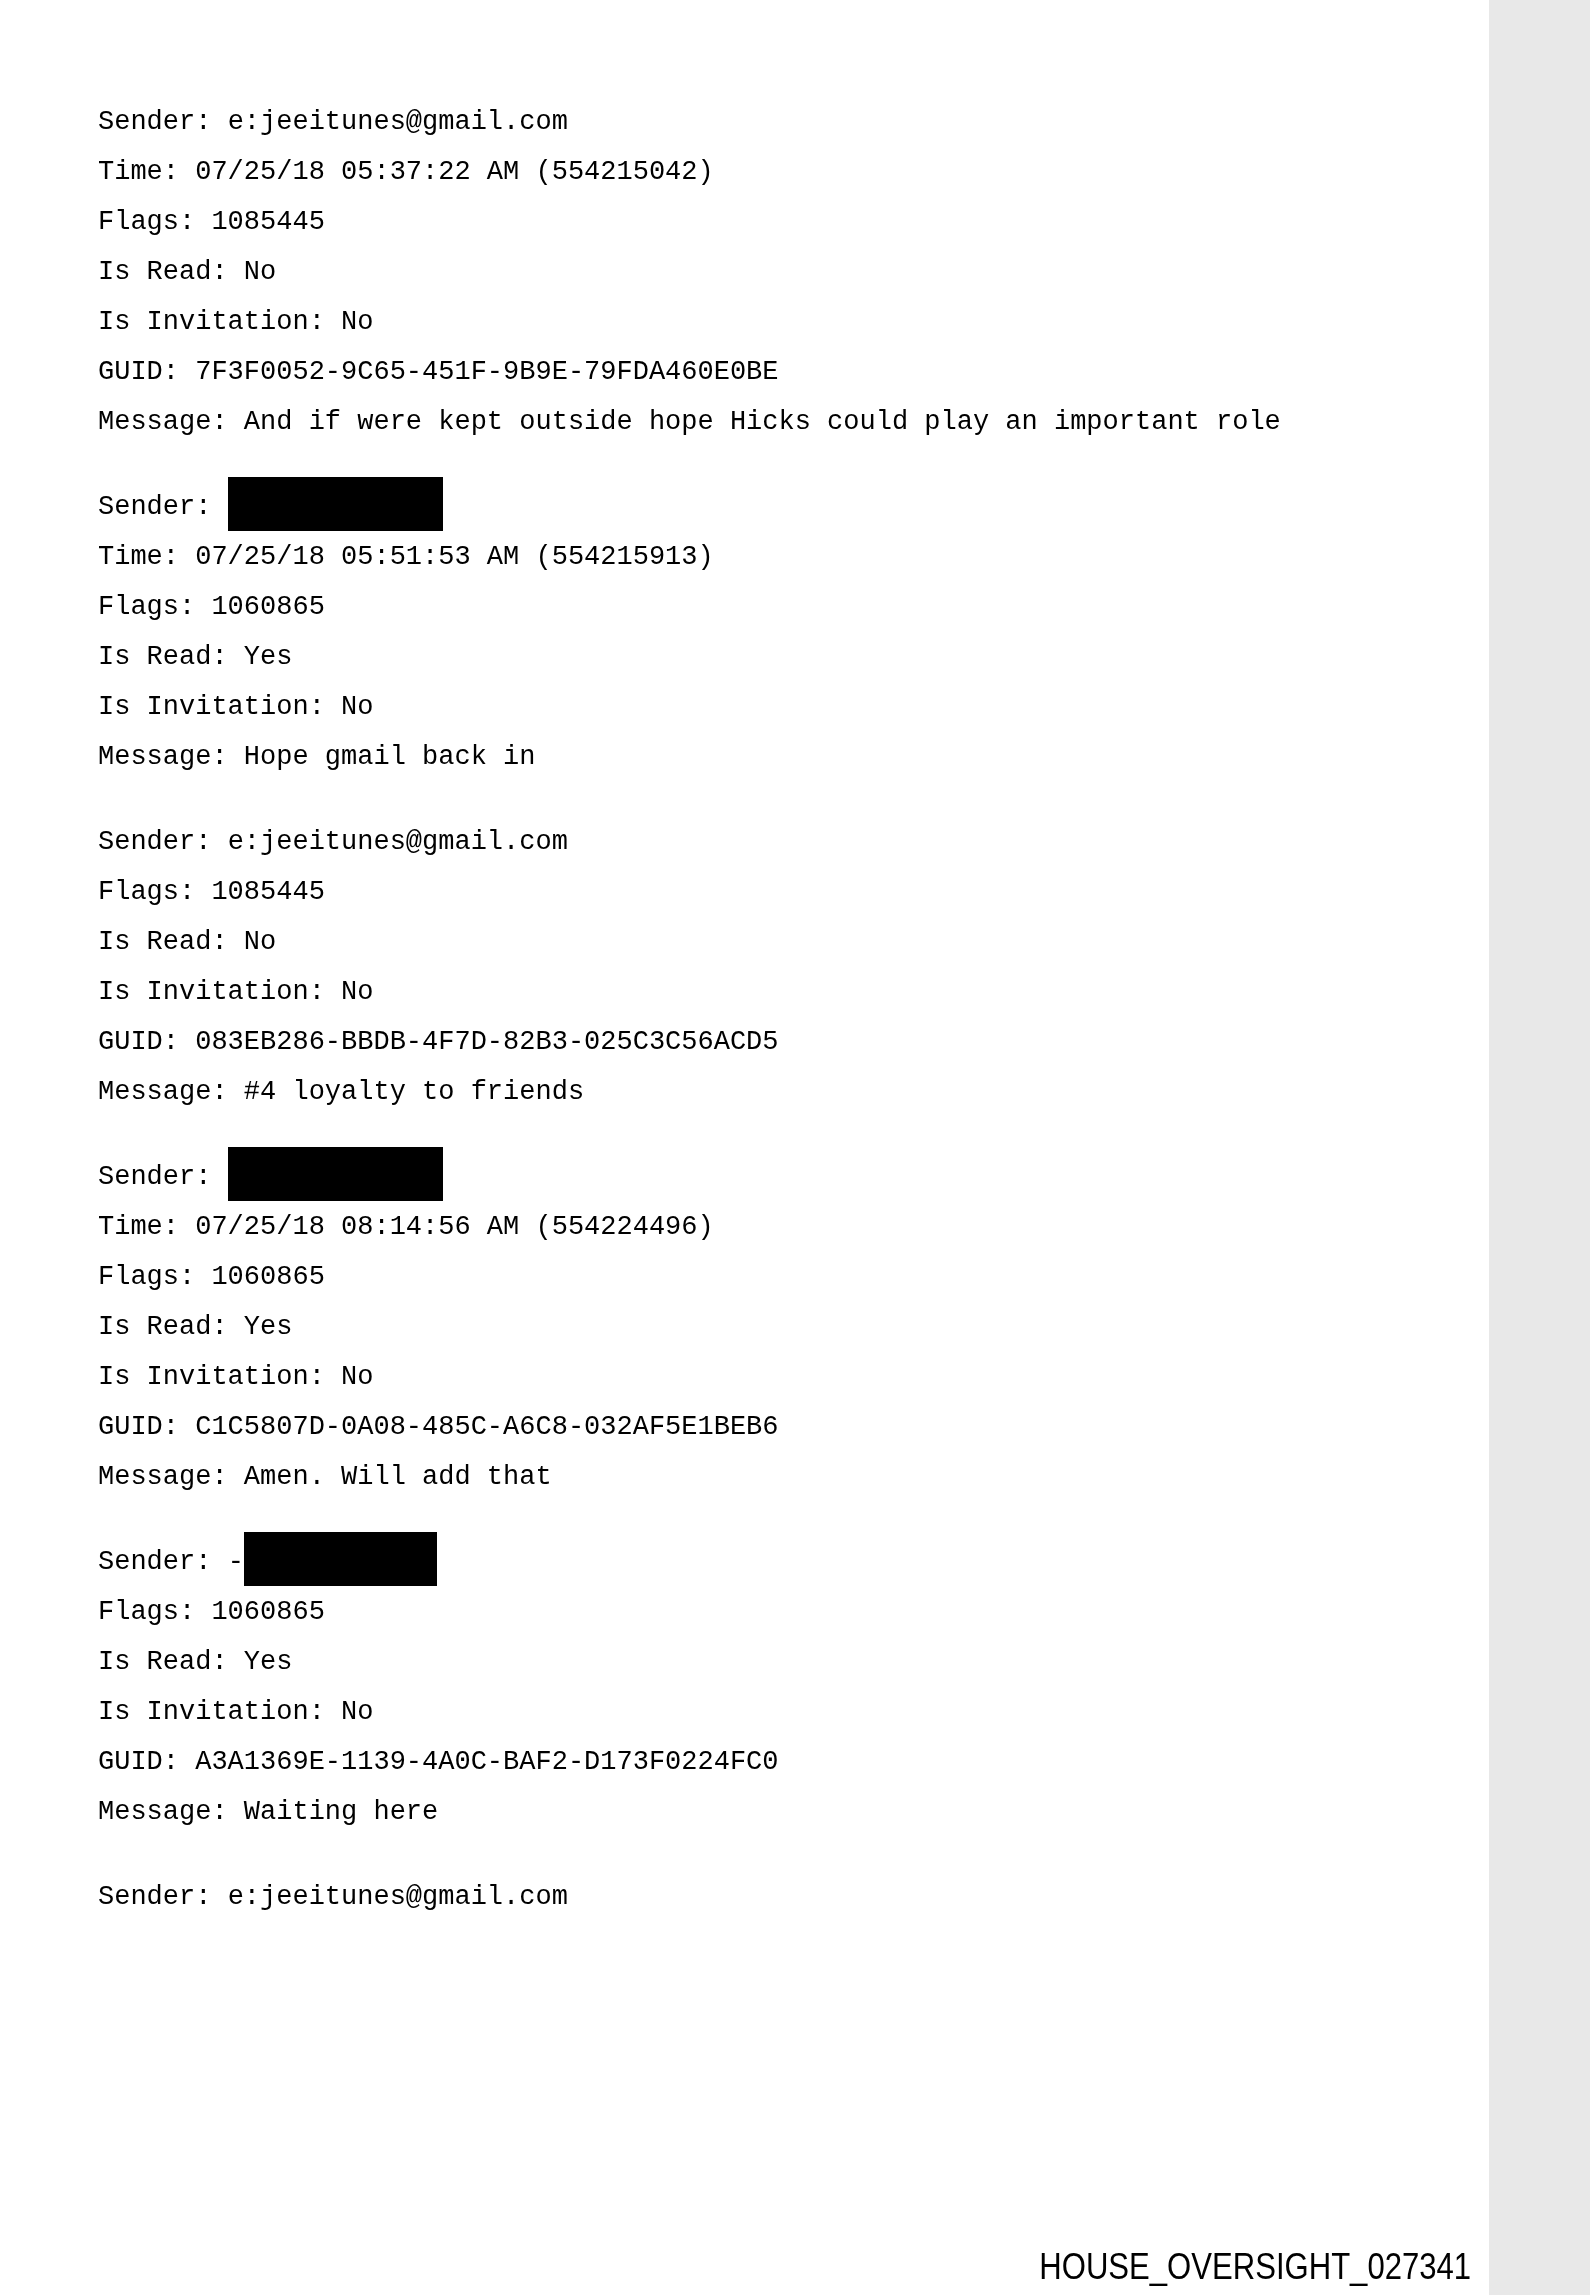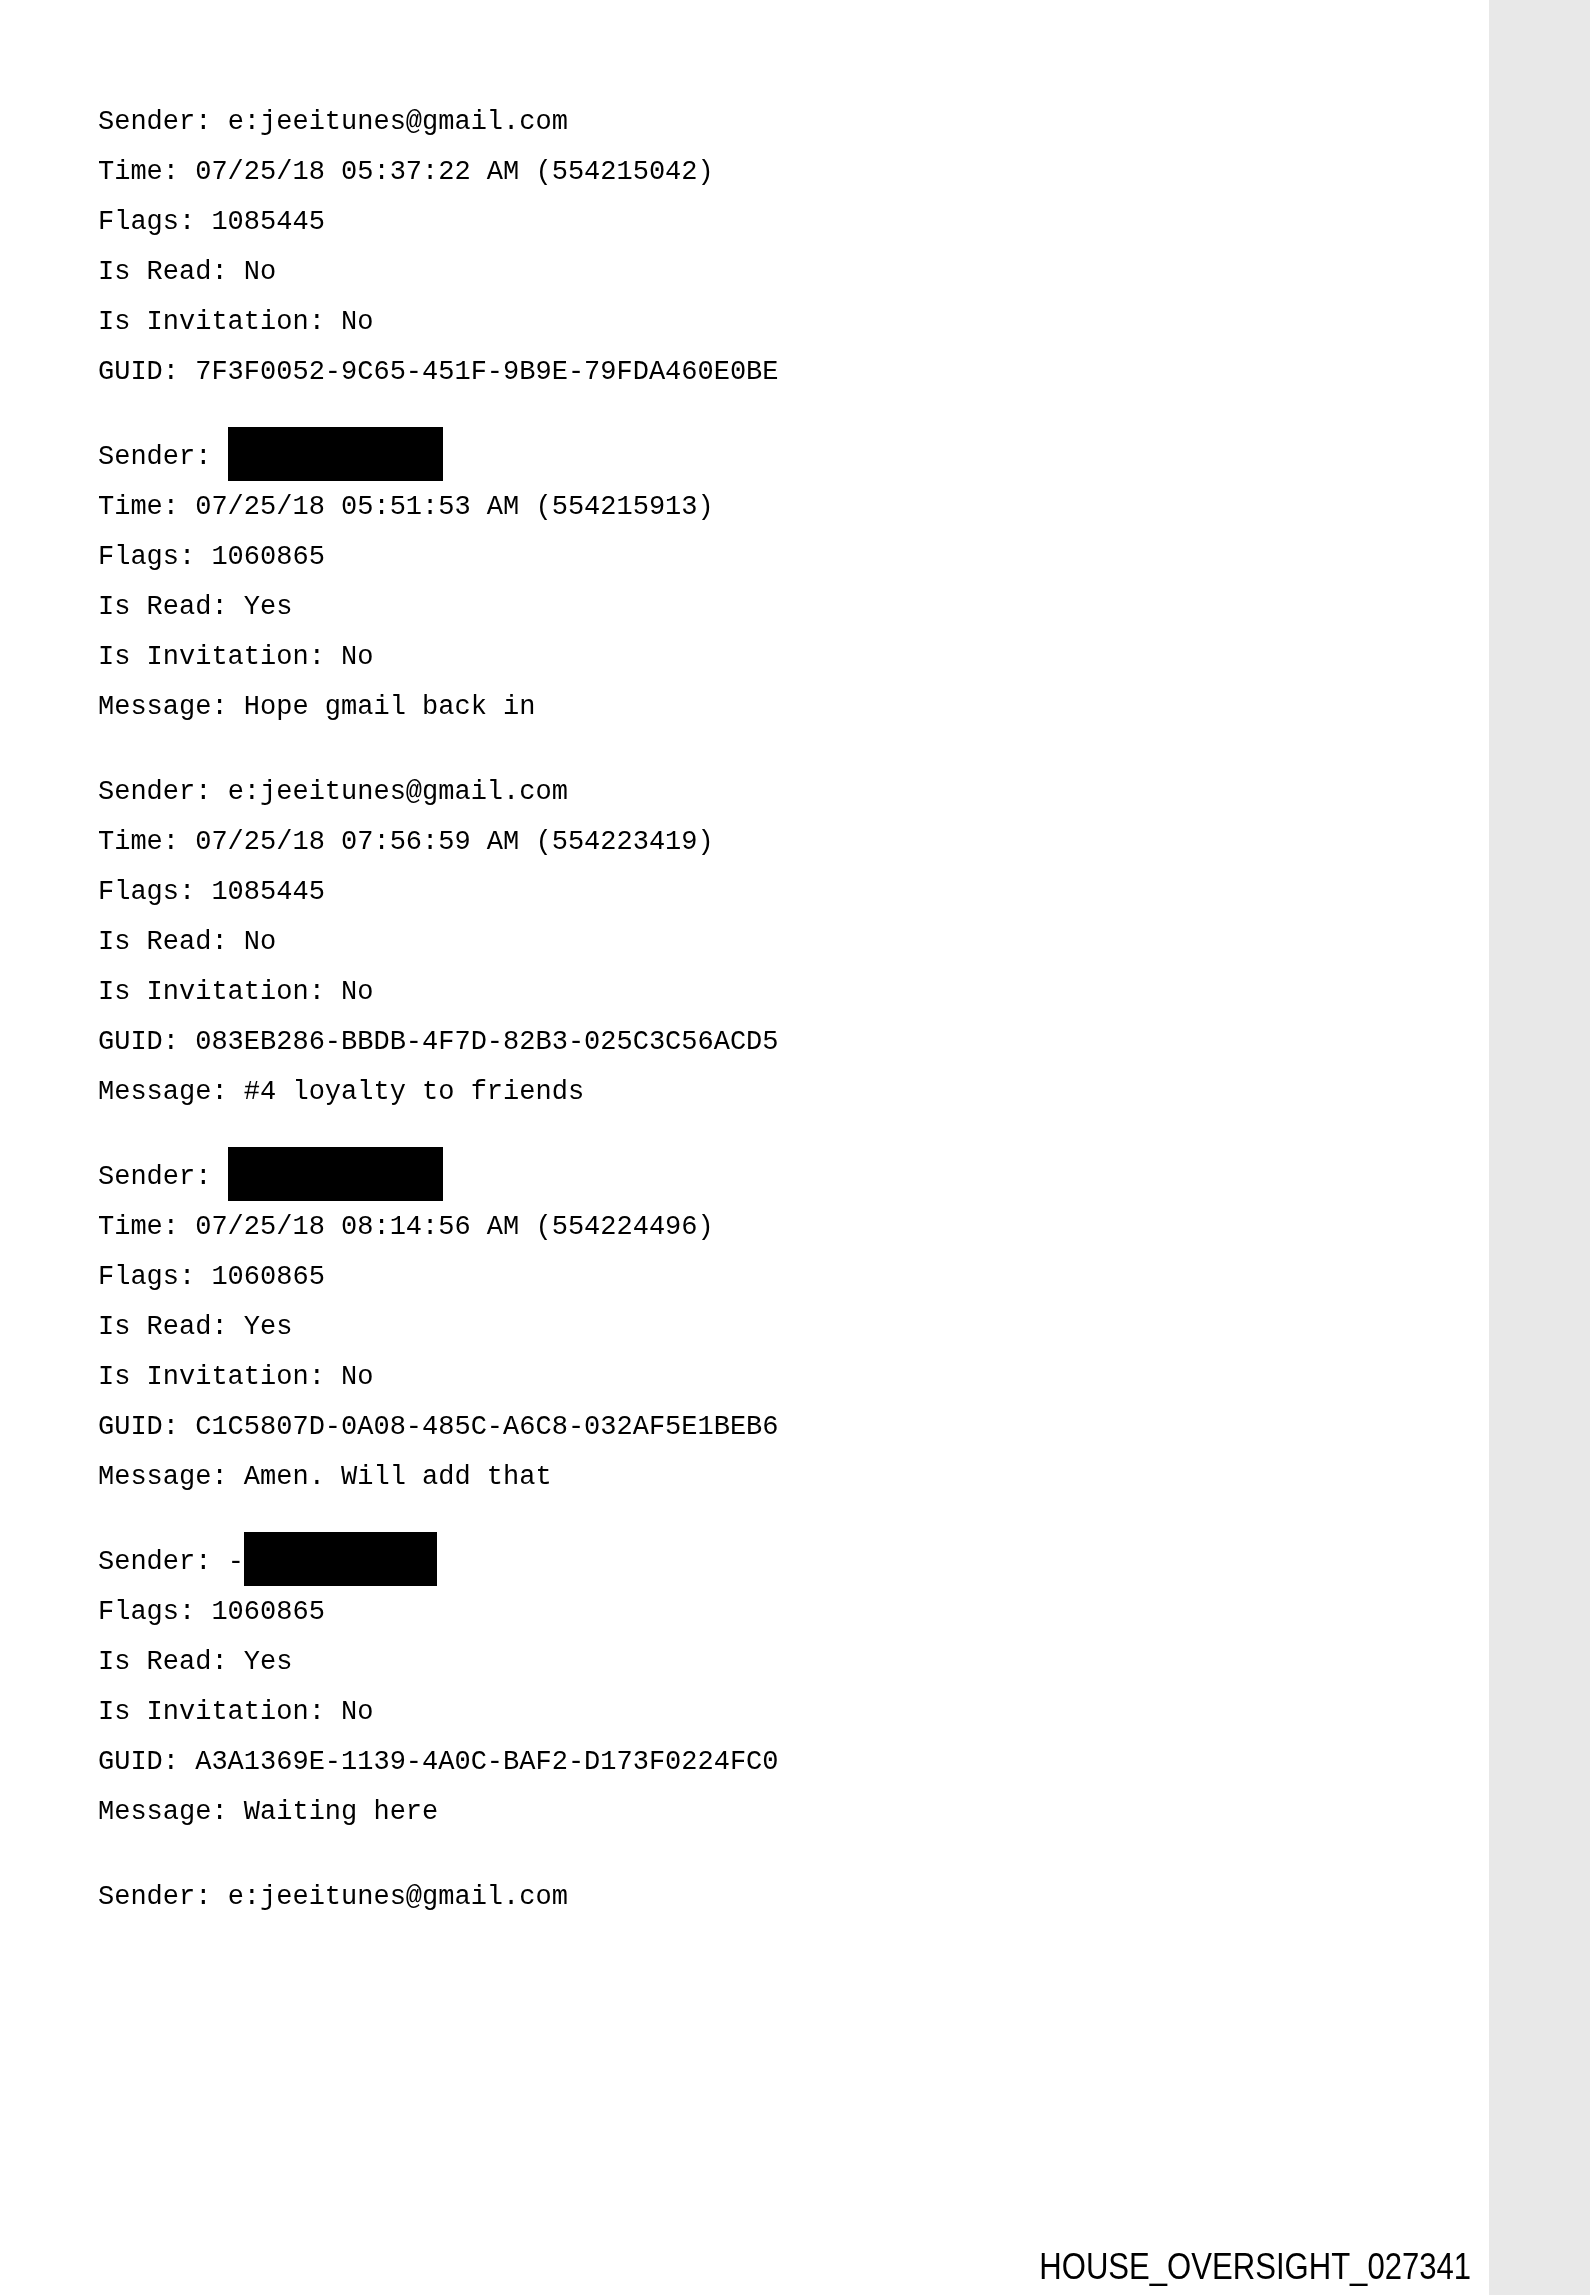--- a/index.html
+++ b/index.html
@@ -55,34 +55,34 @@
 <div id="page">
   <div id="content">
 
     <div class="record">
       <div class="line"><span>Sender: </span><span>e:jeeitunes@gmail.com</span></div>
       <div class="line"><span>Time: </span><span>07/25/18 05:37:22 AM (554215042)</span></div>
       <div class="line"><span>Flags: </span><span>1085445</span></div>
       <div class="line"><span>Is Read: </span><span>No</span></div>
       <div class="line"><span>Is Invitation: </span><span>No</span></div>
       <div class="line"><span>GUID: </span><span>7F3F0052-9C65-451F-9B9E-79FDA460E0BE</span></div>
+      <div class="line"><span>Message: </span><span>And if were kept outside hope Hicks could play an important role</span></div>
     </div>
 
     <div class="record">
       <div class="line"><span>Sender: </span><span class="redaction-bar"></span></div>
       <div class="line"><span>Time: </span><span>07/25/18 05:51:53 AM (554215913)</span></div>
       <div class="line"><span>Flags: </span><span>1060865</span></div>
       <div class="line"><span>Is Read: </span><span>Yes</span></div>
       <div class="line"><span>Is Invitation: </span><span>No</span></div>
       <div class="line"><span>Message: </span><span>Hope gmail back in</span></div>
     </div>
 
     <div class="record">
       <div class="line"><span>Sender: </span><span>e:jeeitunes@gmail.com</span></div>
-      <div class="line"><span>Time: </span><span>07/25/18 07:56:59 AM (554223419)</span></div>
       <div class="line"><span>Flags: </span><span>1085445</span></div>
       <div class="line"><span>Is Read: </span><span>No</span></div>
       <div class="line"><span>Is Invitation: </span><span>No</span></div>
       <div class="line"><span>GUID: </span><span>083EB286-BBDB-4F7D-82B3-025C3C56ACD5</span></div>
       <div class="line"><span>Message: </span><span>#4 loyalty to friends</span></div>
     </div>
 
     <div class="record">
       <div class="line"><span>Sender: </span><span class="redaction-bar"></span></div>
       <div class="line"><span>Time: </span><span>07/25/18 08:14:56 AM (554224496)</span></div>

